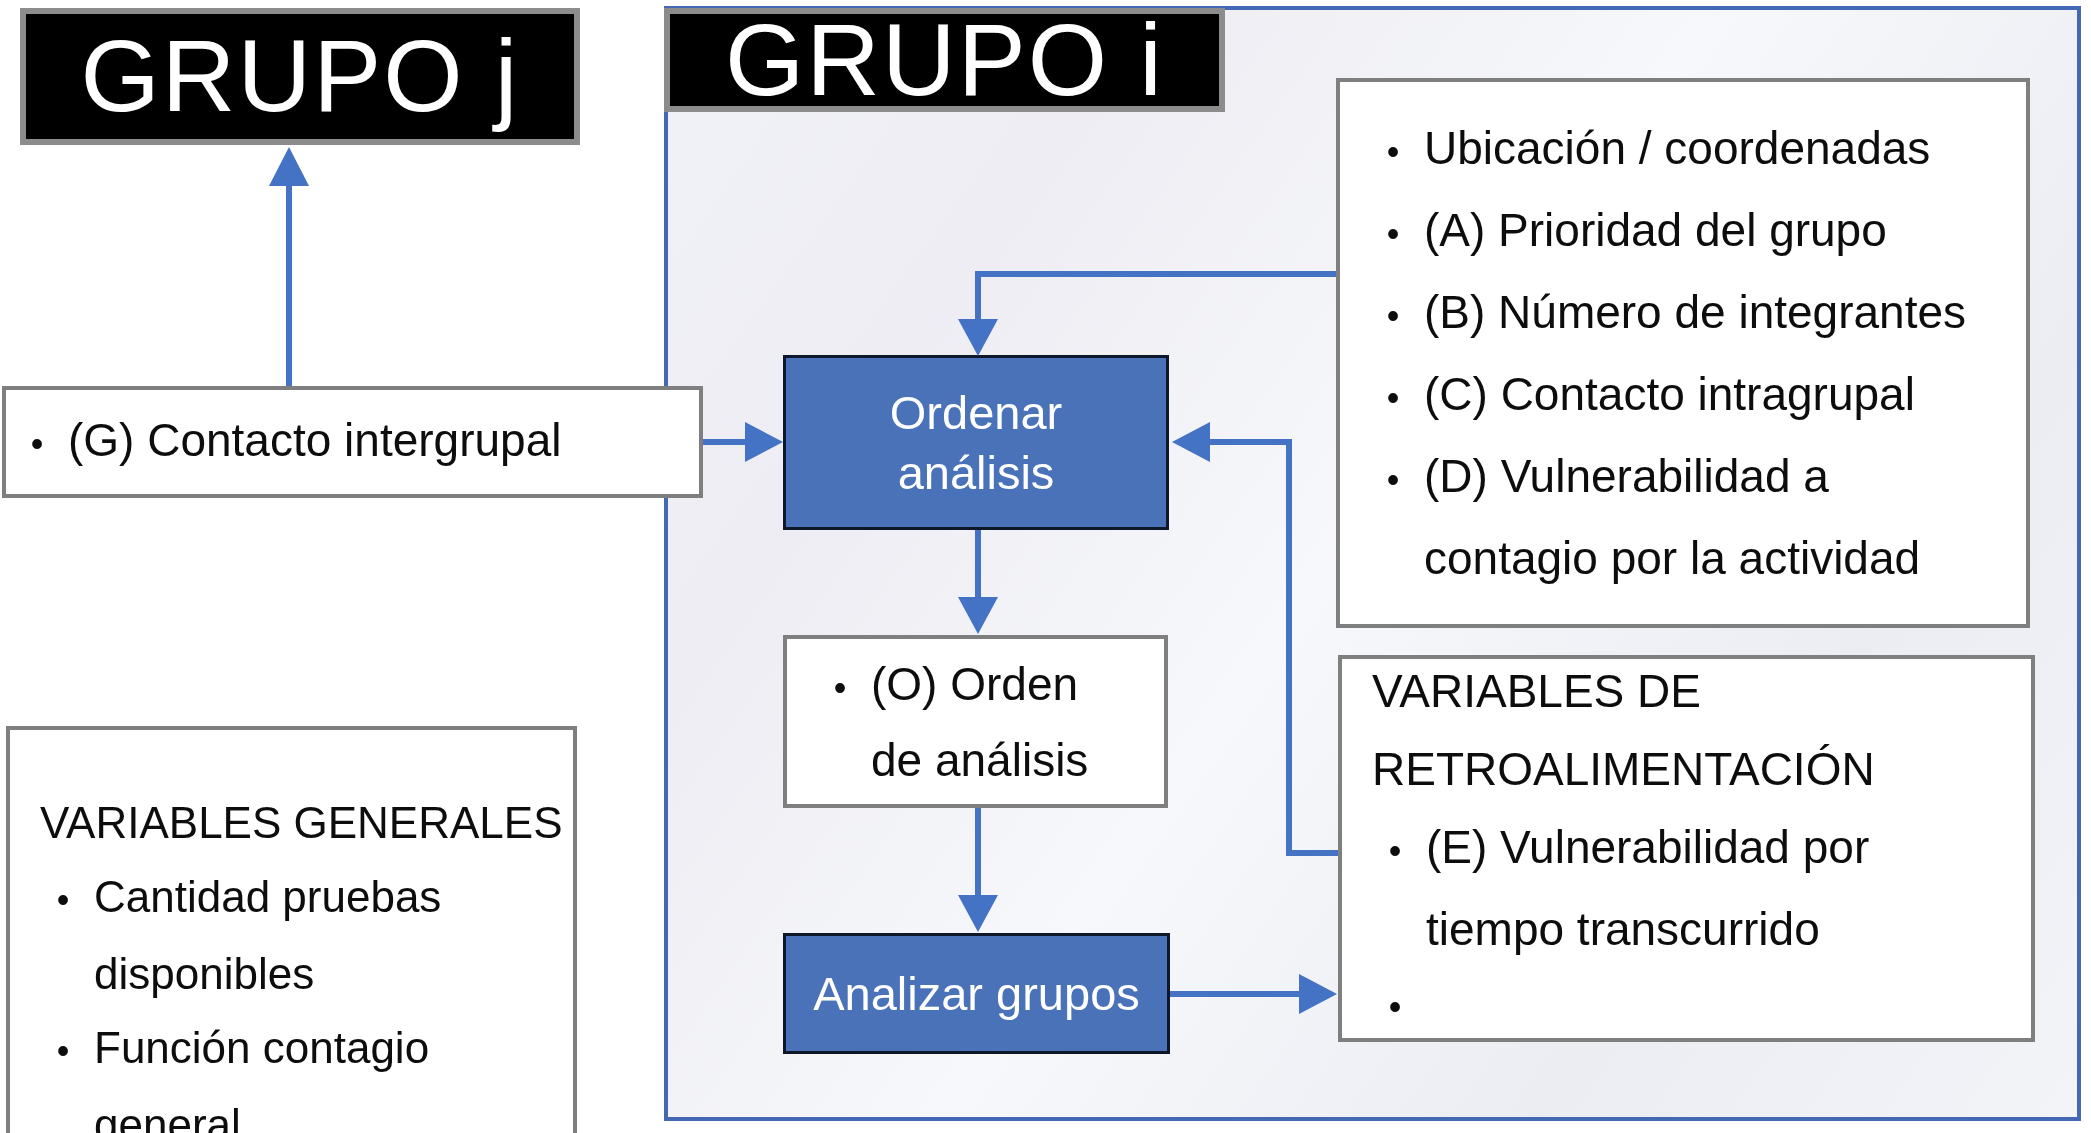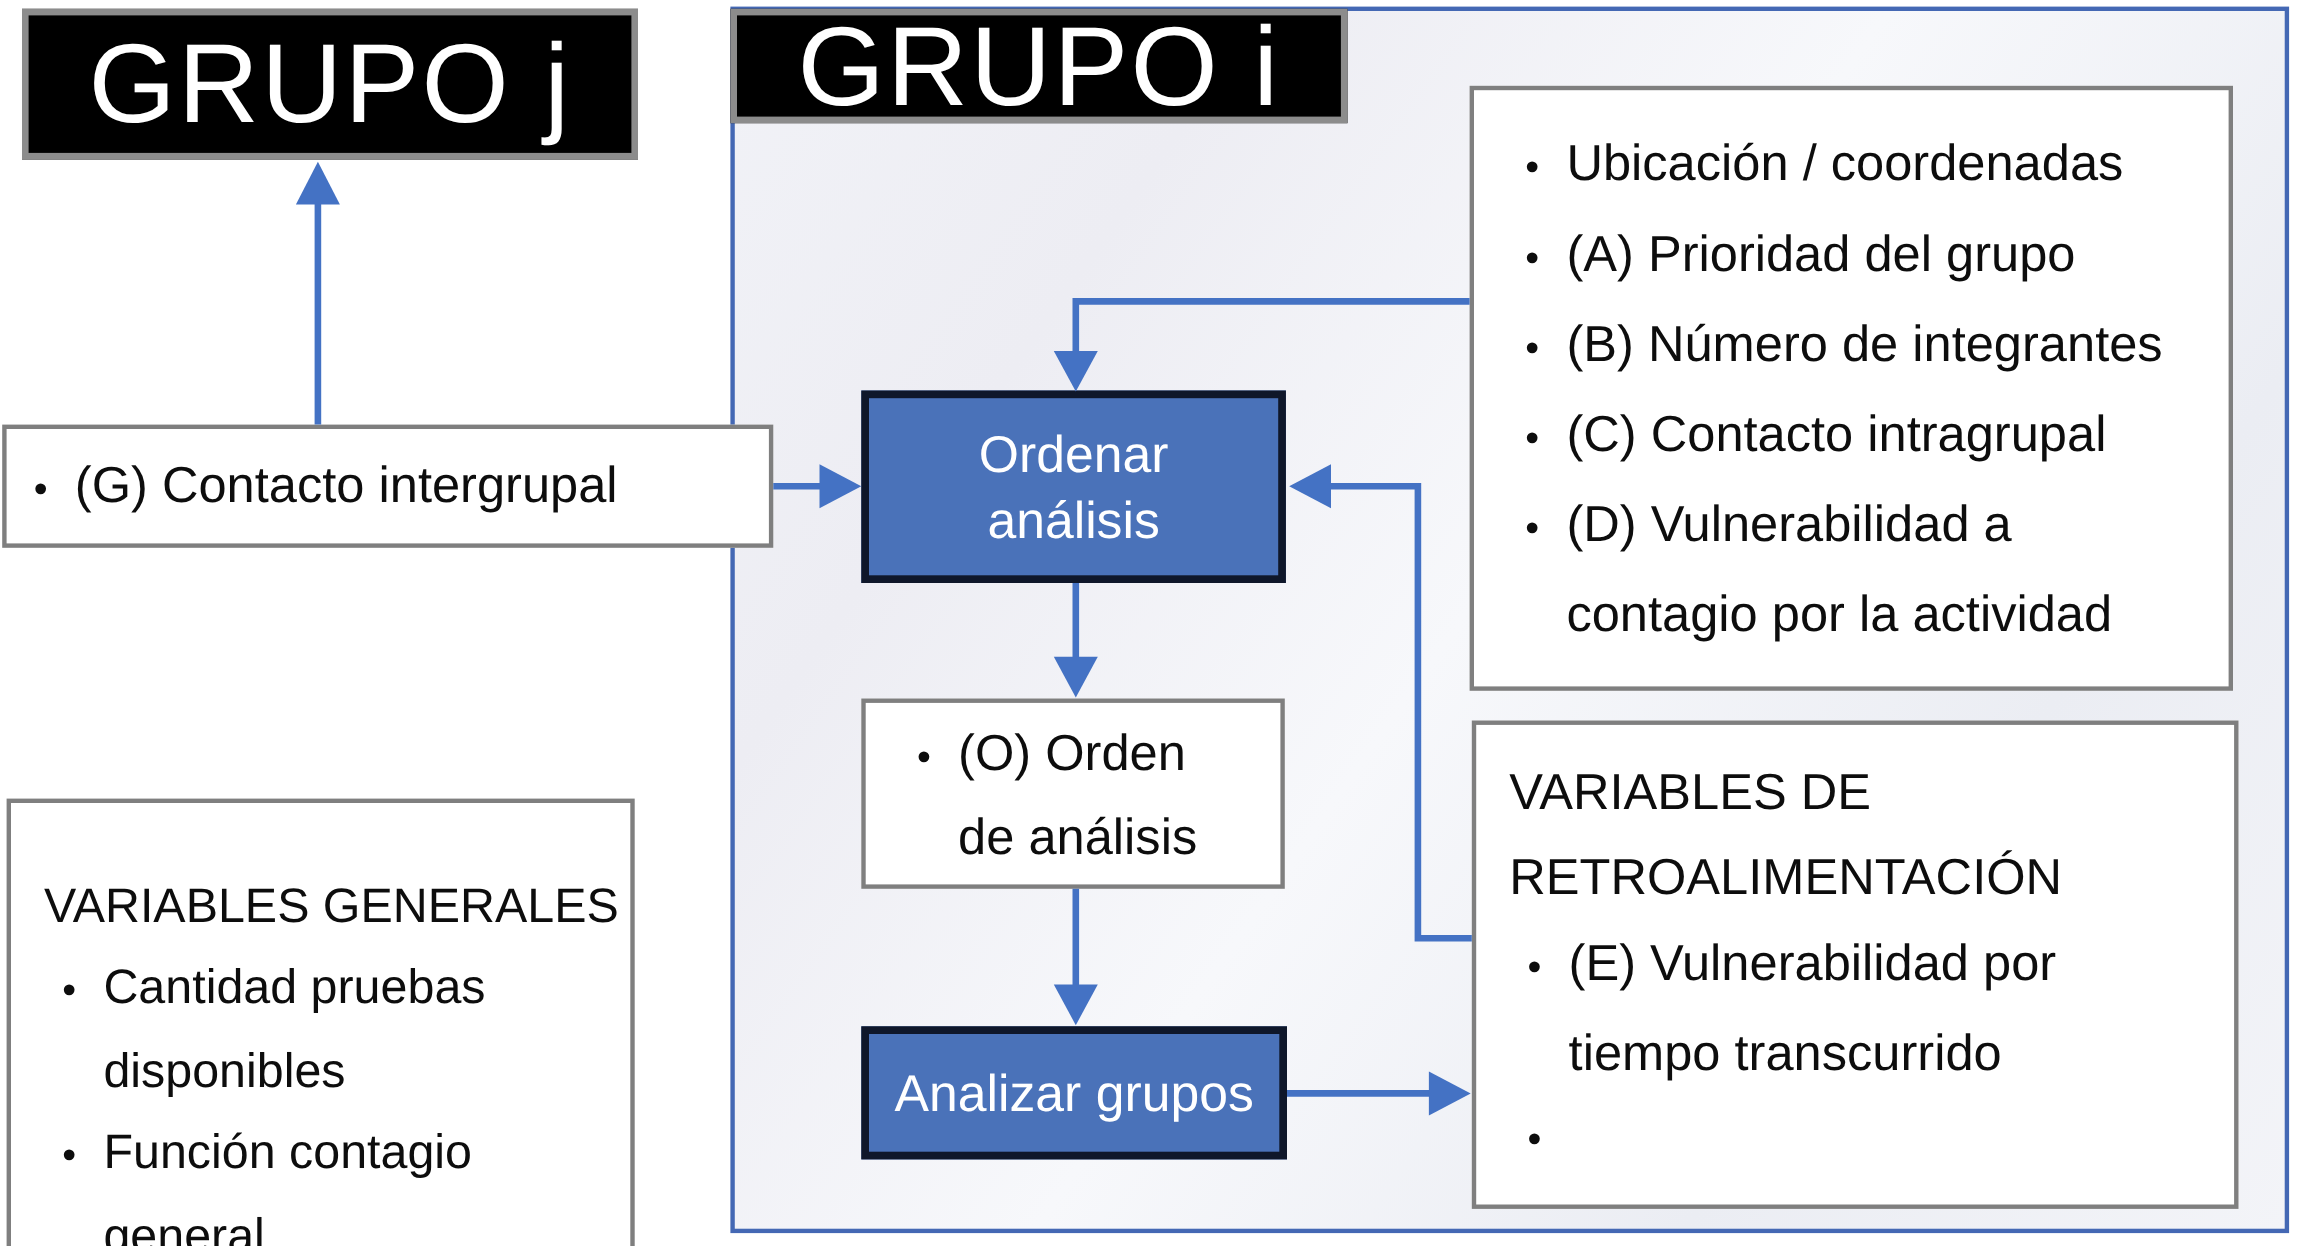--- a/index.html
+++ b/index.html
@@ -31,28 +31,28 @@
   
   .wbox{
     position:absolute;box-sizing:border-box;
     background:#ffffff;border:4px solid #7f7f7f;
     display:flex;flex-direction:column;justify-content:center;
     z-index:10;font-size:46px;
   }
   
   .bbox{
     position:absolute;box-sizing:border-box;
-    background:#4a72b9;border:7px solid #0f172a;
+    background:#4a72b9;border:3px solid #0f172a;
     display:flex;flex-direction:column;align-items:center;justify-content:center;
     color:#ffffff;font-size:47px;z-index:10;text-align:center;
   }
   .box-contacto{left:2px;top:386px;width:701px;height:112px;}
   .box-vargen{left:6px;top:726px;width:571px;height:496px;}
   .box-vdg{left:1336px;top:78px;width:694px;height:550px;}
-  .box-retro{left:1338px;top:655px;width:697px;height:444px;}
+  .box-retro{left:1338px;top:655px;width:697px;height:387px;}
   .box-ordenar{left:783px;top:355px;width:386px;height:175px;}
   .box-orden{left:783px;top:635px;width:385px;height:173px;}
   .box-analizar{left:783px;top:933px;width:387px;height:121px;}
   
   .ln{display:flex;align-items:baseline;}
   .blt{
     flex:0 0 62px;text-align:center;font-size:36px;line-height:inherit;
   }
   .pad{padding-left:22px;padding-right:10px;}
   .box-vdg .ln,.box-retro .ln{line-height:78px;}

